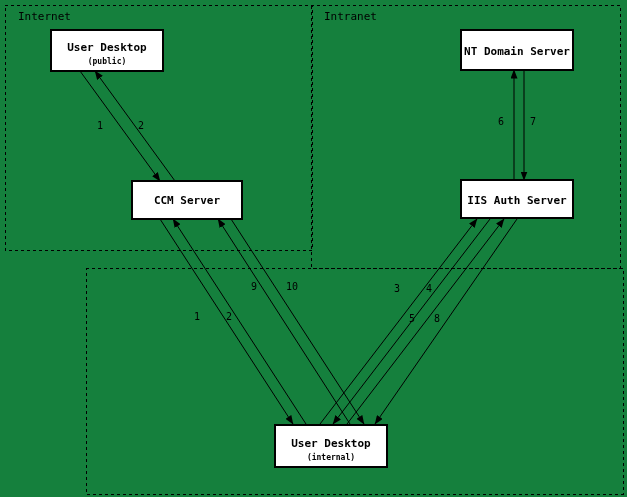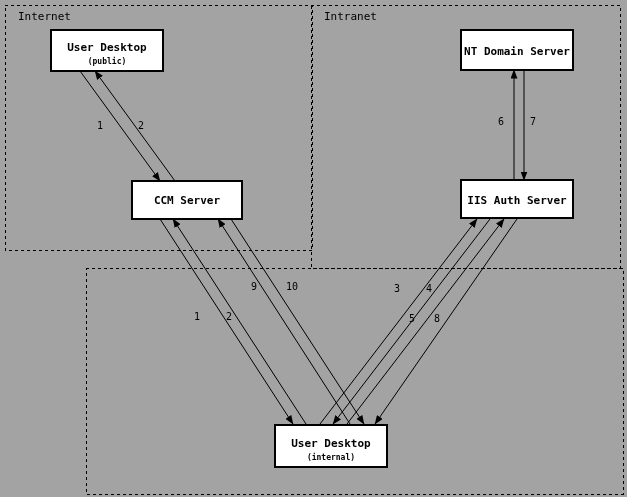--- a/index.html
+++ b/index.html
@@ -4,21 +4,21 @@
 <style>
   html, body {
     margin: 0;
     padding: 0;
     background: #ffffff;
   }
   #diagram-root {
     position: relative;
     width: 627px;
     height: 497px;
-    background: #a3a3a3;
+    background: #15803d;
     font-family: "DejaVu Sans Mono", "Liberation Mono", monospace;
     overflow: hidden;
   }
   svg#diagram-svg {
     display: block;
     width: 627px;
     height: 497px;
   }
   .zone-box {
     fill: none;

